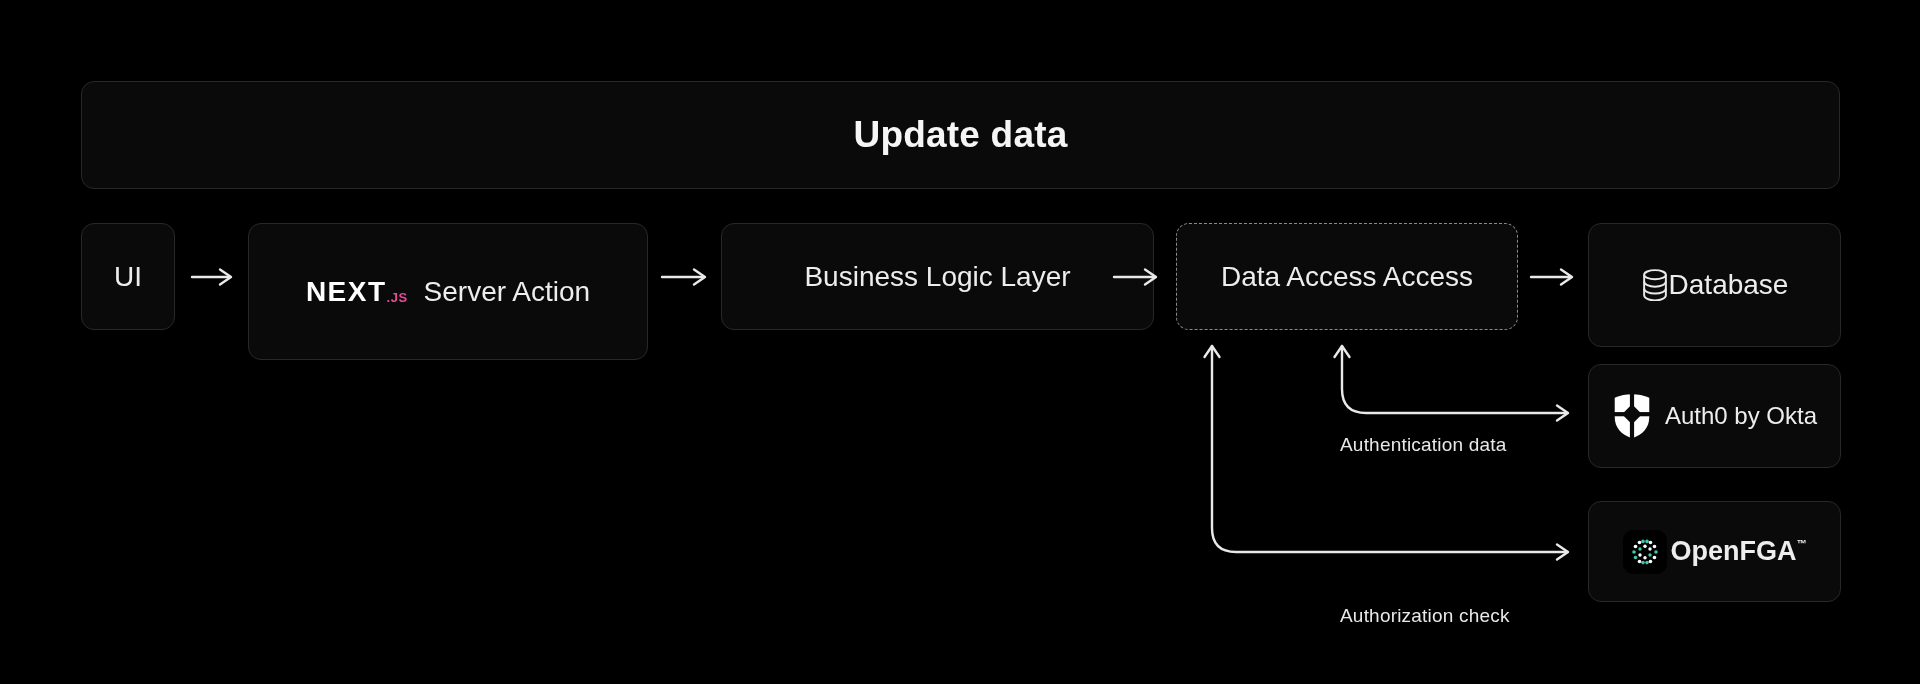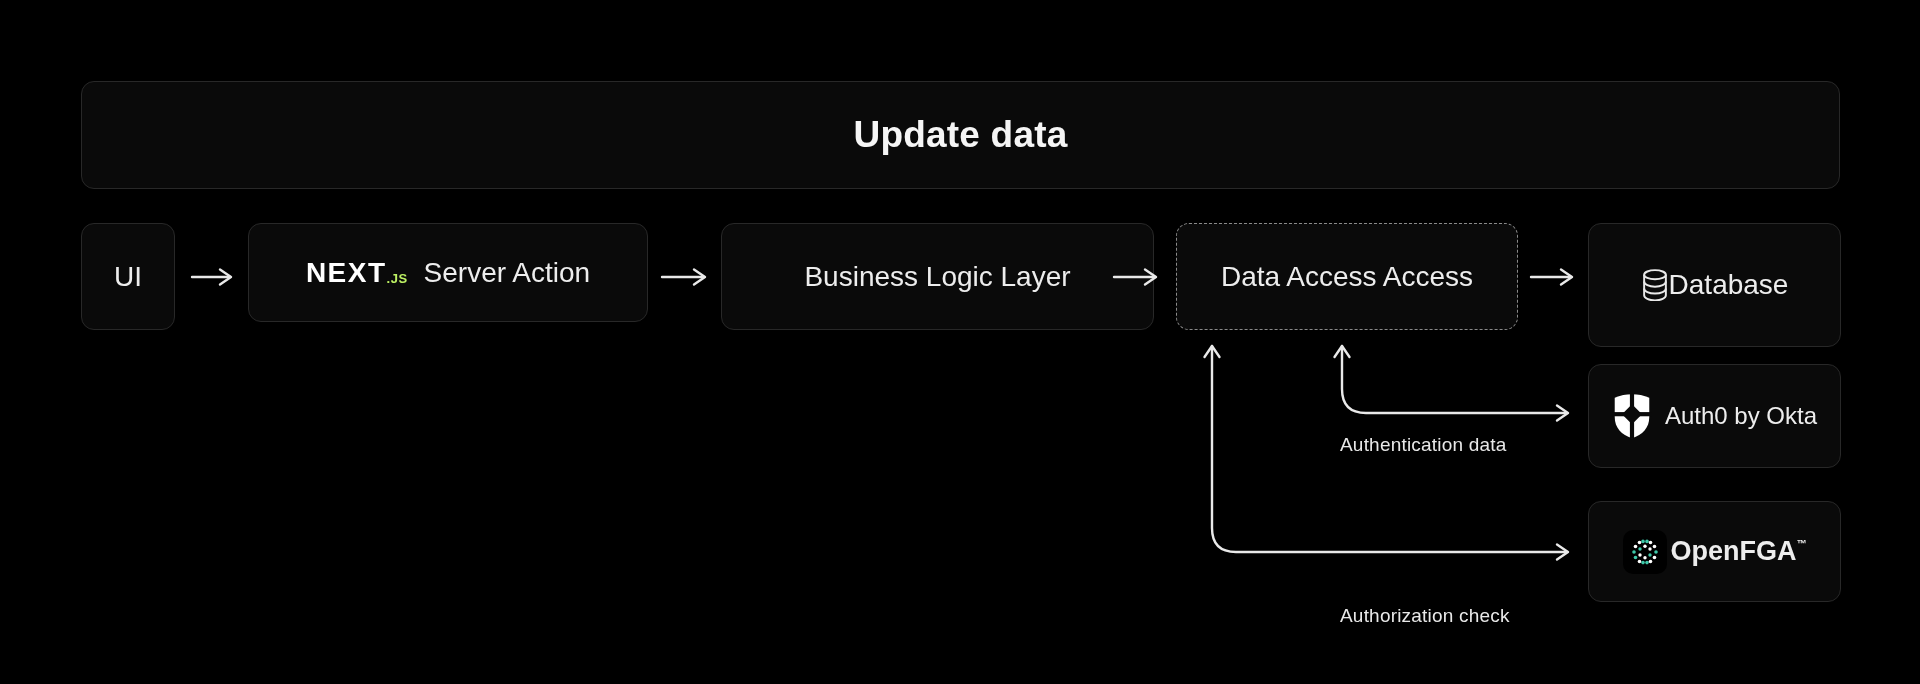--- a/index.html
+++ b/index.html
@@ -10,29 +10,29 @@
   .box{
     position:absolute;background:#0a0a0a;border:1px solid #282828;border-radius:13px;
     display:flex;align-items:center;justify-content:center;color:#ededed;
     box-sizing:border-box;
   }
   .box.dashed{border:1px dashed #8a8a8a;}
   .title-box{left:81px;top:81px;width:1759px;height:108px;}
   .title-text{font-size:37px;font-weight:700;color:#f5f5f5;letter-spacing:0.2px;}
   .node-label{font-size:28px;font-weight:400;white-space:nowrap;}
   .node-ui{left:81px;top:223px;width:94px;height:107px;}
-  .node-server-action{left:248px;top:223px;width:400px;height:99px;gap:16px;}
+  .node-server-action{left:248px;top:223px;width:400px;height:137px;gap:16px;}
   .node-business-logic{left:721px;top:223px;width:433px;height:107px;}
   .node-data-access{left:1176px;top:223px;width:342px;height:107px;}
   .node-database{left:1588px;top:223px;width:253px;height:124px;}
   .node-auth0{left:1588px;top:364px;width:253px;height:104px;gap:13px;}
   .node-openfga{left:1588px;top:501px;width:253px;height:101px;gap:4px;}
   .nextjs-wordmark{display:flex;align-items:flex-end;}
   .nextjs-brand{font-size:28px;font-weight:800;letter-spacing:1.5px;color:#ffffff;line-height:1;}
-  .nextjs-suffix{font-size:13px;font-weight:700;letter-spacing:0.5px;color:#bef264;line-height:1;padding-bottom:2px;}
+  .nextjs-suffix{font-size:13px;font-weight:700;letter-spacing:0.5px;color:#ec4899;line-height:1;padding-bottom:2px;}
   .auth0-label{font-size:24px;font-weight:400;white-space:nowrap;}
   .openfga-label{font-size:27px;font-weight:600;white-space:nowrap;display:flex;align-items:flex-start;}
   .openfga-tm{font-size:10px;font-weight:600;line-height:1;padding-top:3px;}
   .annotation{
     position:absolute;font-size:19px;color:#e8e8e8;white-space:nowrap;letter-spacing:0.2px;
   }
   .annotation.auth{left:1340px;top:434px;}
   .annotation.authz{left:1340px;top:605px;}
   .arrows-layer{position:absolute;left:0;top:0;width:1920px;height:684px;pointer-events:none;}
   .icon-wrap{display:flex;align-items:center;justify-content:center;}

